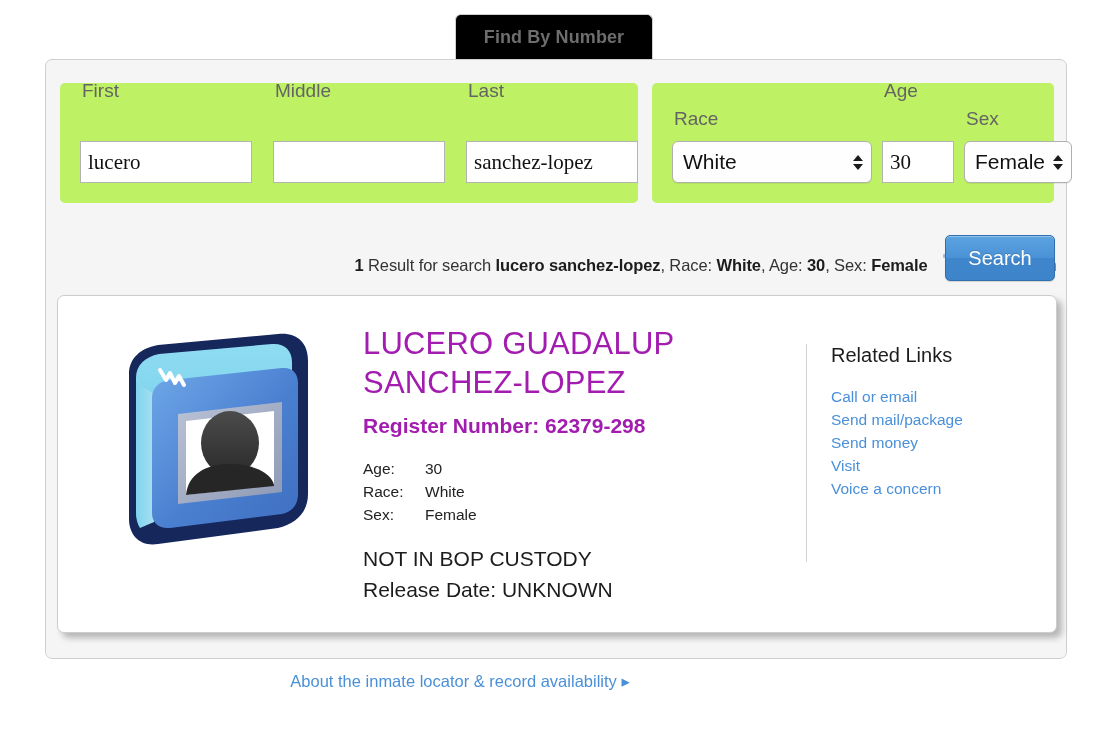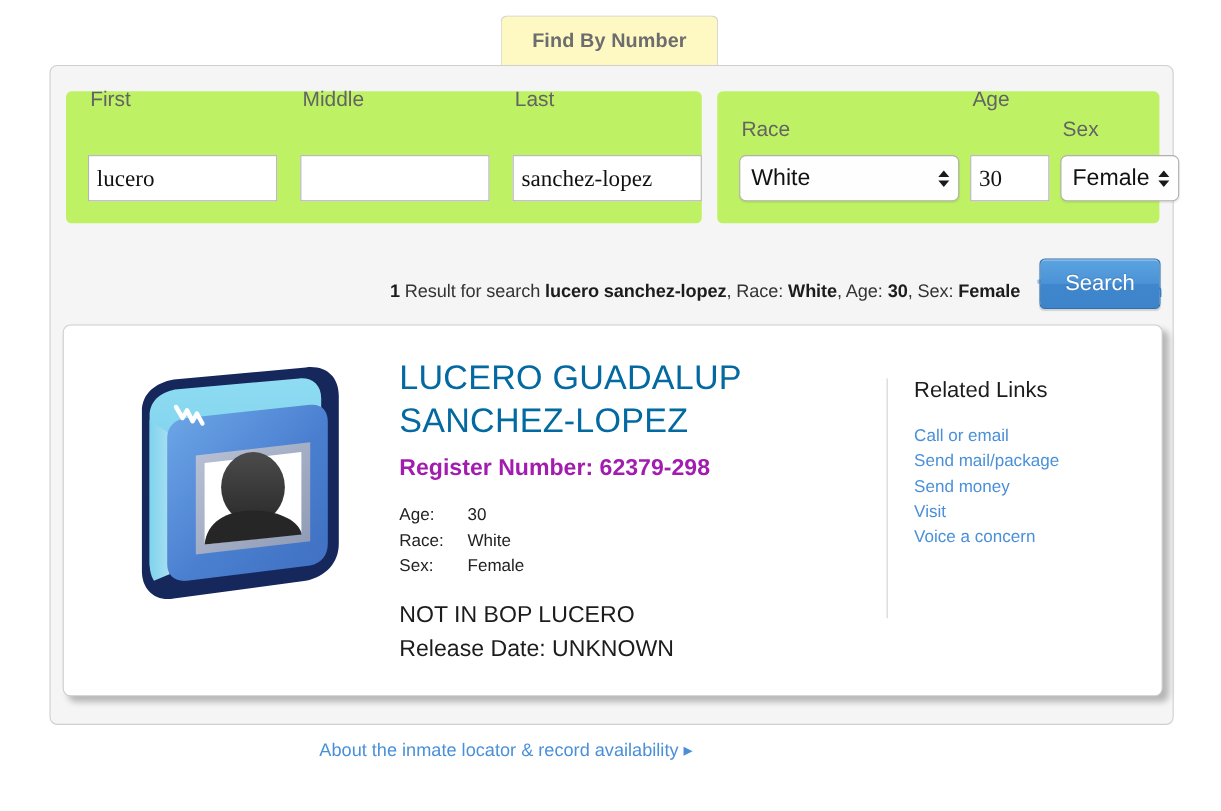--- a/index.html
+++ b/index.html
@@ -38,21 +38,21 @@
     font-size: 18px;
     font-weight: bold;
     border: 1px solid #cfcfcf;
     border-bottom: none;
     border-top-left-radius: 6px;
     border-top-right-radius: 6px;
     position: relative;
     letter-spacing: .1px;
   }
   .tab.inactive {
-    background: #fef9c3;
+    background: #000000;
     color: #6d6d6d;
     margin-right: 2px;
   }
   .tab.active {
     background: #f5f5f5;
     color: #1a1a1a;
     z-index: 3;
   }
   .tab.active::after {
     content: "";
@@ -250,21 +250,21 @@
     width: 240px; height: 240px;
   }
 
   .detail-col {
     position: absolute;
     left: 305px; top: 28px;
     width: 390px;
   }
   .inmate-name {
     font-size: 31px;
-    color: #0369a1;
+    color: #a21caf;
     line-height: 39px;
     font-weight: normal;
     letter-spacing: .2px;
   }
   .register-line {
     font-size: 21px;
     color: #a21caf;
     margin-top: 9px;
     line-height: 30px;
     font-weight: bold;
@@ -466,21 +466,21 @@
           <div class="attr-row">
             <span class="attr-key">Race:</span>
             <span class="attr-val">White</span>
           </div>
           <div class="attr-row">
             <span class="attr-key">Sex:</span>
             <span class="attr-val">Female</span>
           </div>
         </div>
 
-        <div class="custody">NOT IN BOP LUCERO</div>
+        <div class="custody">NOT IN BOP CUSTODY</div>
         <div class="release">Release Date: UNKNOWN</div>
       </div>
 
       <div class="links-col">
         <div class="links-title">Related Links</div>
         <a class="rel-link">Call or email</a>
         <a class="rel-link">Send mail/package</a>
         <a class="rel-link">Send money</a>
         <a class="rel-link">Visit</a>
         <a class="rel-link">Voice a concern</a>

